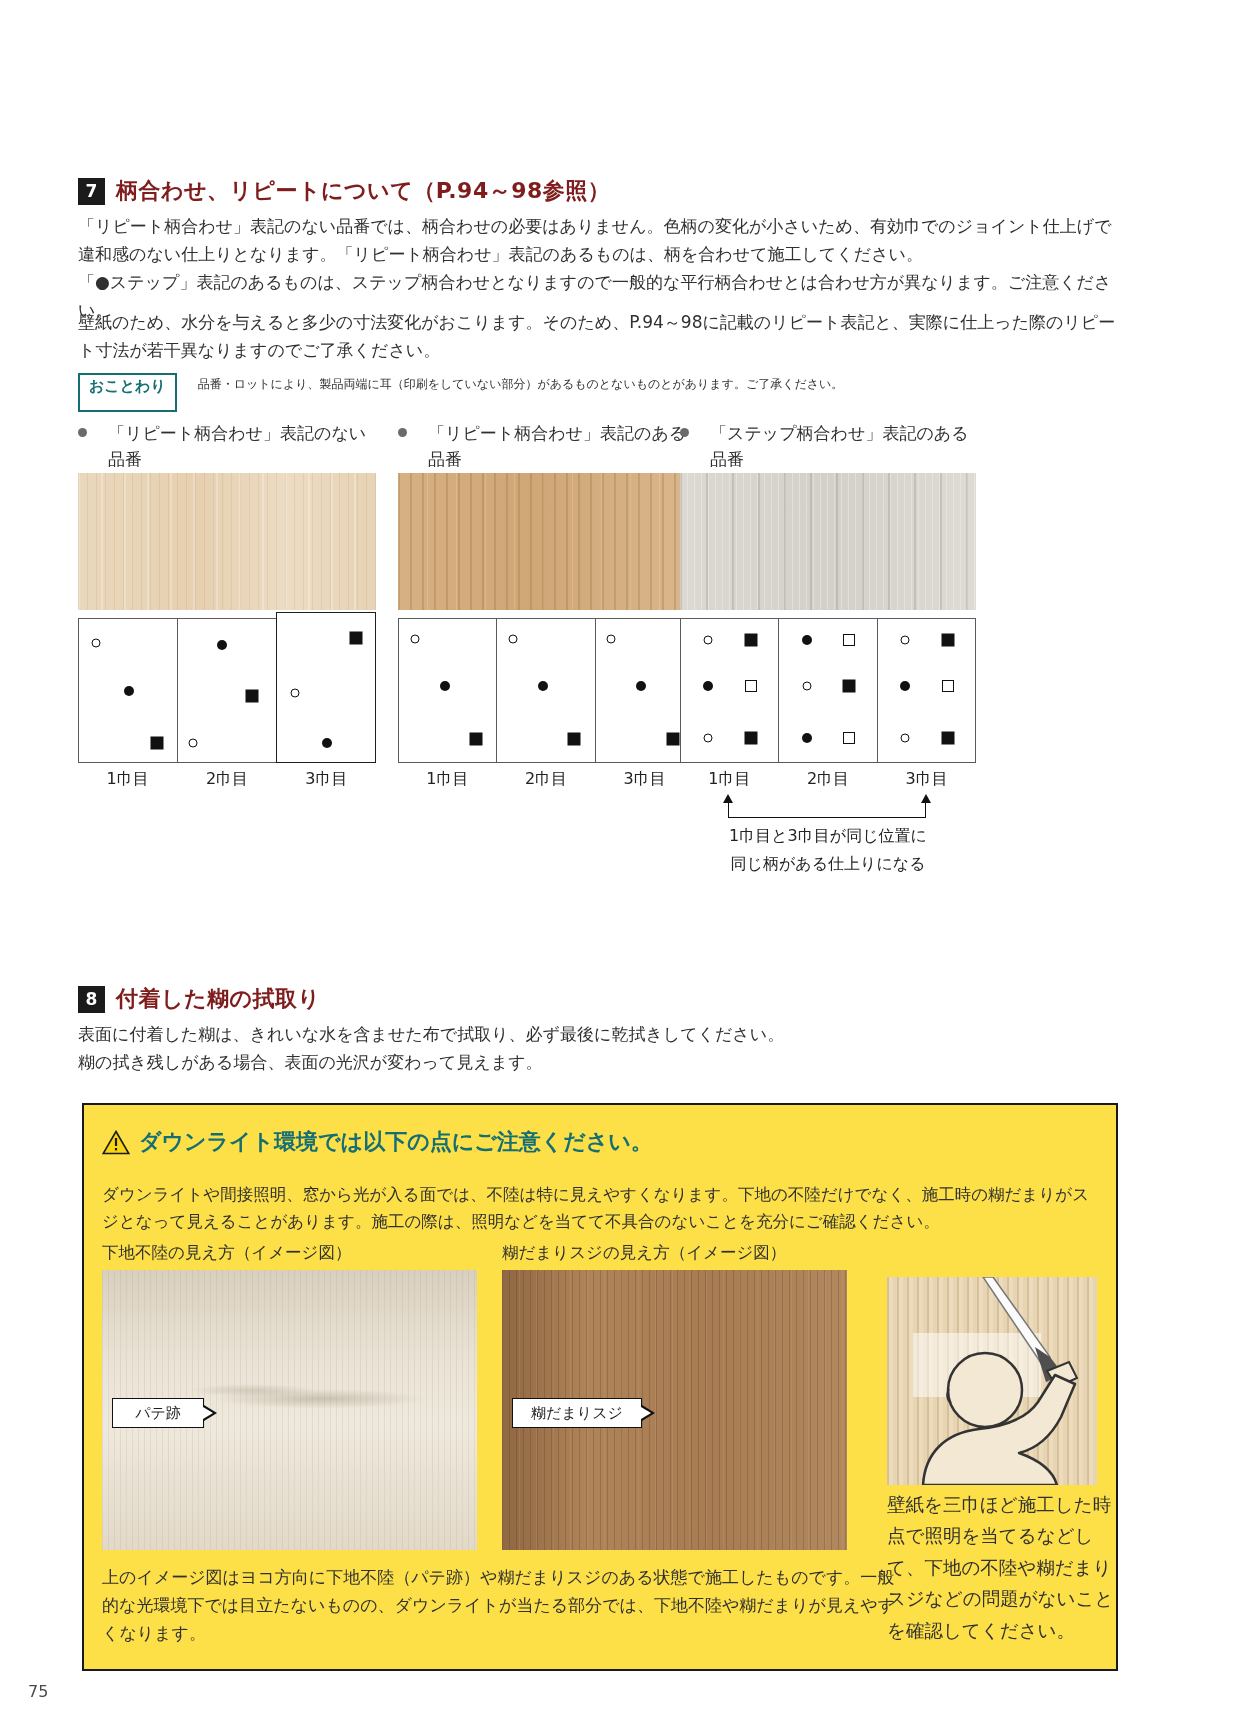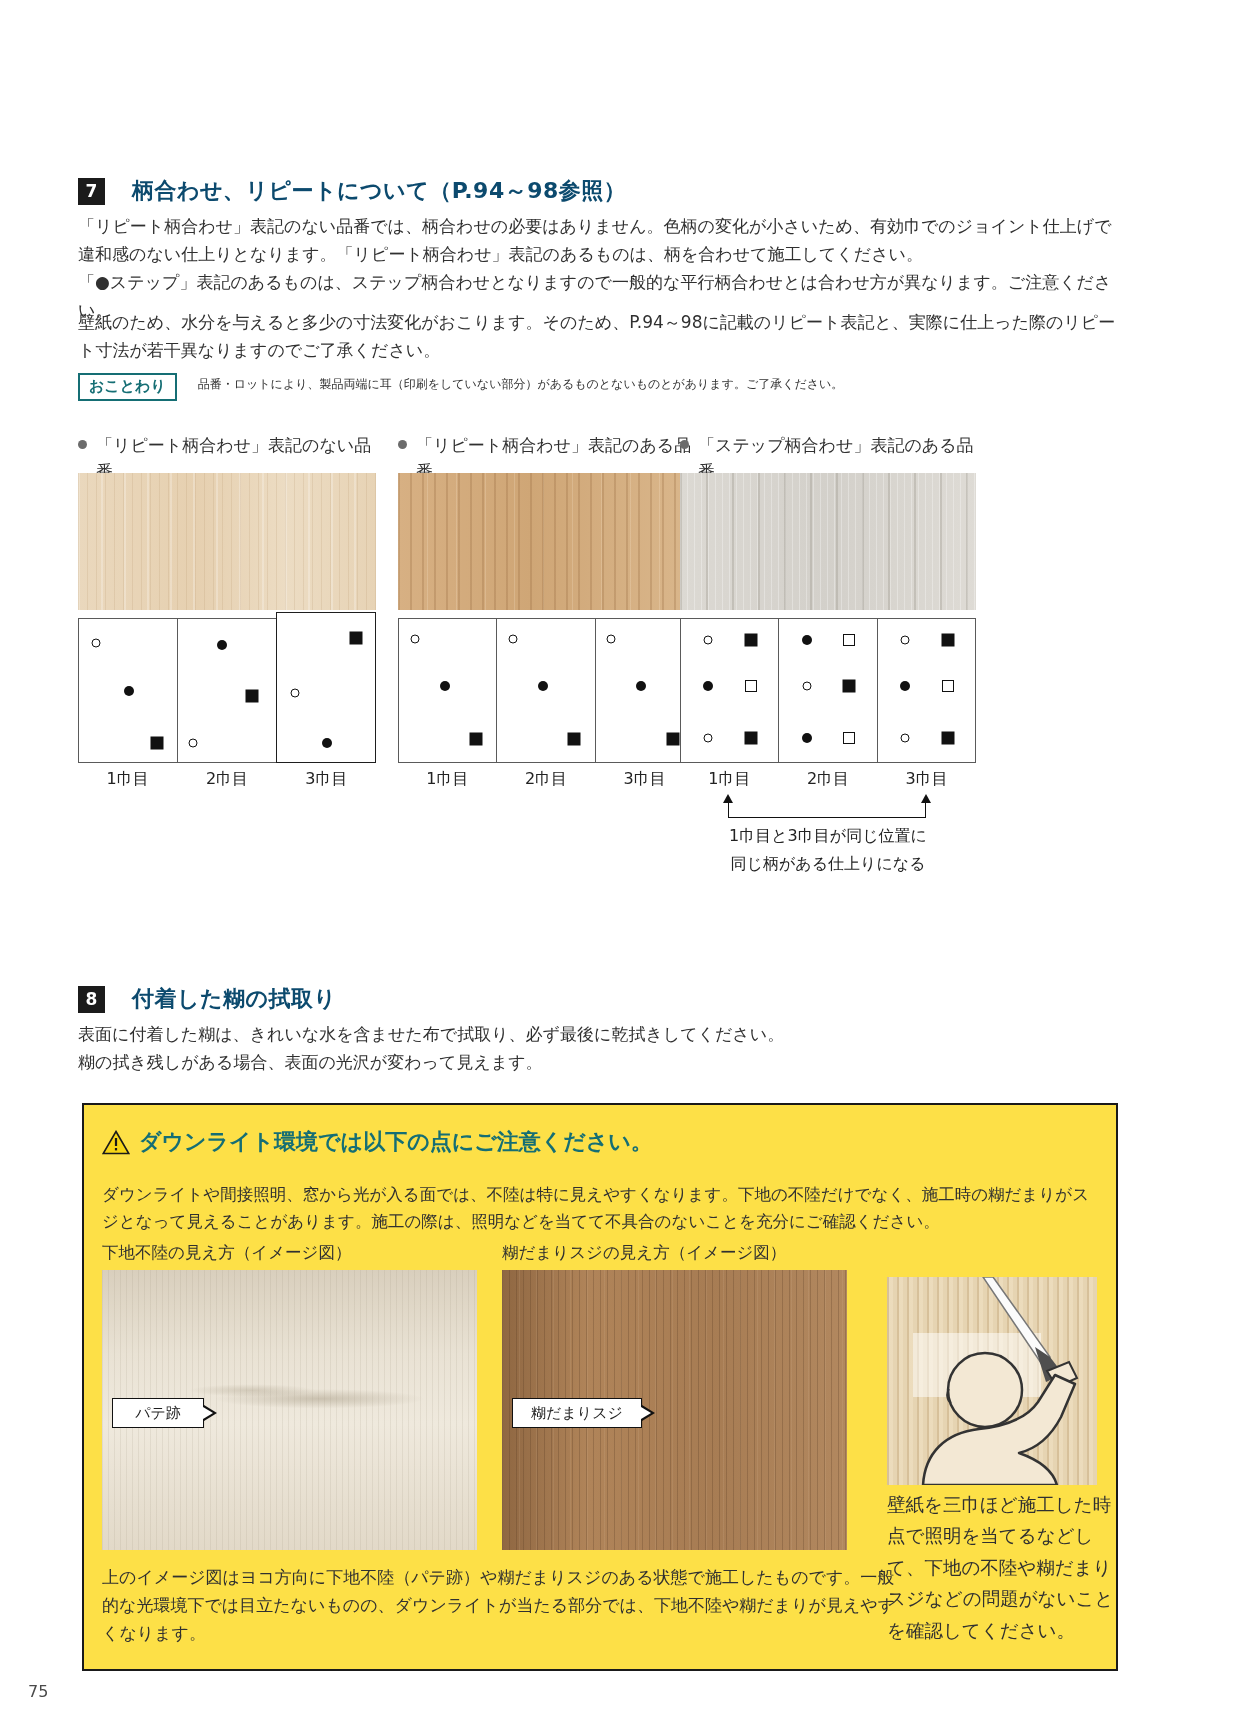--- a/index.html
+++ b/index.html
@@ -4,30 +4,30 @@
 <style>
   * { box-sizing: border-box; }
   html,body { margin:0; padding:0; background:#fff; }
   body { font-family:"DejaVu Sans","Liberation Sans",sans-serif; color:#2b2b2b; }
   .page { position:relative; width:1240px; height:1736px; background:#ffffff; overflow:hidden; }
   .abs { position:absolute; }
 
   
   .sec-header { display:flex; align-items:center; gap:11px; }
   .badge { width:27px; height:27px; background:#1b1b1b; color:#fff; display:flex; align-items:center; justify-content:center; font-size:17px; font-weight:bold; flex:none; }
-  .sec-title { color:#0c4a6e; font-size:22px; font-weight:bold; letter-spacing:.5px;margin-left:16px; }
+  .sec-title { color:#7f1d1d; font-size:22px; font-weight:bold; letter-spacing:.5px; }
 
   .body-text { font-size:17px; line-height:1.65; color:#303030; }
 
   .note-row { display:flex; align-items:flex-start; gap:12px; }
-  .note-box { border:2px solid #156e74; color:#156e74; font-size:15px; font-weight:bold; padding:2px 9px 3px; white-space:nowrap; flex:none; margin-top:1px; }
+  .note-box { border:2px solid #156e74; color:#156e74; font-size:15px; font-weight:bold; padding:2px 9px 14px; white-space:nowrap; flex:none; margin-top:1px; }
   .note-text { font-size:12px; line-height:1.5; color:#303030; padding-top:3px;margin-left:9px; }
 
   
-  .col-head { display:flex; gap:9px;margin-top:12px; }
+  .col-head { display:flex; gap:21px; }
   .bullet { width:9px; height:9px; border-radius:50%; background:#6b6b6b; margin-top:8px; flex:none; }
   .col-head-text { font-size:17px; line-height:1.55; color:#303030; }
 
   .swatch { position:absolute; left:0; width:100%; }
   .tex-wrw9293 { background-color:#e9d6ba;
     background-image:repeating-linear-gradient(90deg, rgba(176,142,100,.18) 0 1px, transparent 1px 9px),
       repeating-linear-gradient(90deg, rgba(255,255,255,.25) 0 2px, transparent 2px 23px),
       linear-gradient(90deg,#ead8bd,#e6d0b0 40%,#ecdcc3 70%,#e7d3b5); }
   .tex-wrw9292 { background-color:#d5ad80;
     background-image:repeating-linear-gradient(90deg, rgba(150,105,62,.28) 0 2px, transparent 2px 12px),

